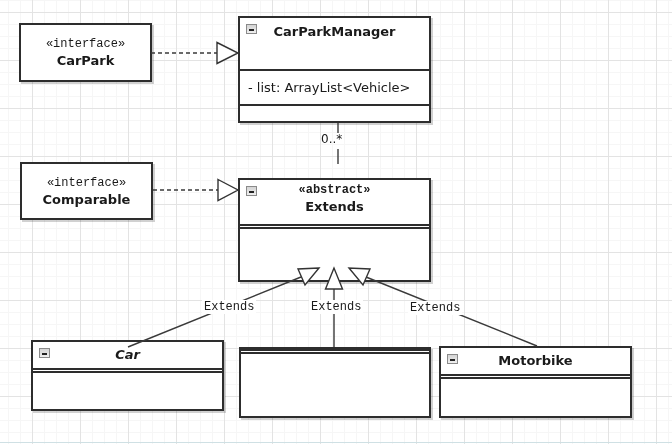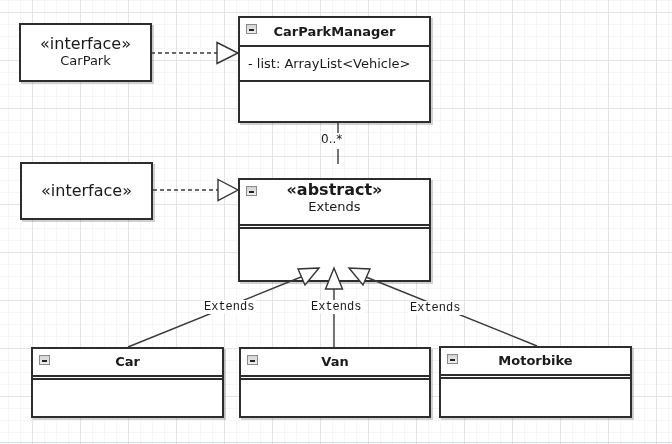--- a/index.html
+++ b/index.html
@@ -23,51 +23,51 @@
   
   .uml-box{
     position:absolute;
     background:#ffffff;
     border:2px solid #2d2d2d;
     box-sizing:border-box;
     box-shadow:2px 2px 0 rgba(0,0,0,0.18);
     display:flex;flex-direction:column;
   }
   .iface{align-items:center;justify-content:center;text-align:center;}
-  .stereo{font-size:16px;line-height:16px;}
-  .cls-name{font-size:13px;font-weight:normal;line-height:17px;}
+  .stereo{font-size:12px;line-height:16px;font-family:Liberation Mono, monospace;}
+  .cls-name{font-size:13px;font-weight:bold;line-height:17px;}
 
   .hdr{position:relative;text-align:center;font-weight:bold;font-size:13px;}
   .hdr-1line{height:27px;line-height:27px;}
   .hdr-2line{height:44px;padding-top:2px;box-sizing:border-box;}
   .hdr-sub{height:26px;line-height:26px;}
 
   .minus-btn{
     position:absolute;left:6px;top:6px;
     width:11px;height:10px;
     background:linear-gradient(#d4d4d4,#efefef);
     border:1px solid #8a8a8a;
     box-sizing:border-box;
   }
   .minus-bar{position:absolute;left:2px;top:3.5px;width:5px;height:2px;background:#222;}
 
   .attr-row{
     height:35px;border-top:2px solid #2d2d2d;box-sizing:border-box;
-    font-size:13px;line-height:33px;padding-left:8px;text-align:left;
+    font-size:13px;line-height:33px;padding-left:8px;text-align:left;margin-top:24px;
   }
   .empty-row{flex:1;border-top:2px solid #2d2d2d;}
   .dbl-strip{height:5px;border-top:2px solid #2d2d2d;border-bottom:2px solid #2d2d2d;box-sizing:border-box;}
   .empty-bottom{flex:1;}
 
   
   .box-carpark{left:19px;top:23px;width:133px;height:59px;}
   .box-carparkmanager{left:238px;top:16px;width:193px;height:107px;}
   .box-comparable{left:20px;top:162px;width:133px;height:58px;}
   .box-vehicle{left:238px;top:178px;width:193px;height:104px;}
-  .box-car{left:31px;top:347px;width:193px;height:71px;}
+  .box-car{left:31px;top:340px;width:193px;height:71px;font-style:italic;}
   .box-van{left:239px;top:347px;width:192px;height:71px;}
   .box-motorbike{left:439px;top:346px;width:193px;height:72px;}
 
   
   svg.connectors{position:absolute;left:0;top:0;width:672px;height:444px;z-index:3;pointer-events:none;}
   svg.connectors line{stroke:#3a3a3a;stroke-width:1.4;}
   svg.connectors line.dash{stroke-dasharray:4 3;}
   svg.connectors polygon.hollow{fill:#ffffff;stroke:#333333;stroke-width:1.4;stroke-linejoin:miter;}
 
   
@@ -118,20 +118,21 @@
           <span class="minus-bar"></span>
         </span>
       <span>CarParkManager</span>
     </div>
     <div class="attr-row">- list: ArrayList&lt;Vehicle&gt;</div>
     <div class="empty-row"></div>
   </div>
 
   <div class="uml-box iface box-comparable">
     <div class="stereo">«interface»</div>
+    <div class="cls-name">Comparable</div>
   </div>
 
   <div class="uml-box box-vehicle">
     <div class="hdr hdr-2line">
       <span class="minus-btn">
           <span class="minus-bar"></span>
         </span>
       <div class="stereo">«abstract»</div>
       <div class="cls-name">Extends</div>
     </div>
@@ -144,26 +145,20 @@
       <span class="minus-btn">
           <span class="minus-bar"></span>
         </span>
       <span>Car</span>
     </div>
     <div class="dbl-strip"></div>
     <div class="empty-bottom"></div>
   </div>
 
   <div class="uml-box box-van">
-    <div class="hdr hdr-sub">
-      <span class="minus-btn">
-          <span class="minus-bar"></span>
-        </span>
-      <span>Van</span>
-    </div>
     <div class="dbl-strip"></div>
     <div class="empty-bottom"></div>
   </div>
 
   <div class="uml-box box-motorbike">
     <div class="hdr hdr-sub">
       <span class="minus-btn">
           <span class="minus-bar"></span>
         </span>
       <span>Motorbike</span>

